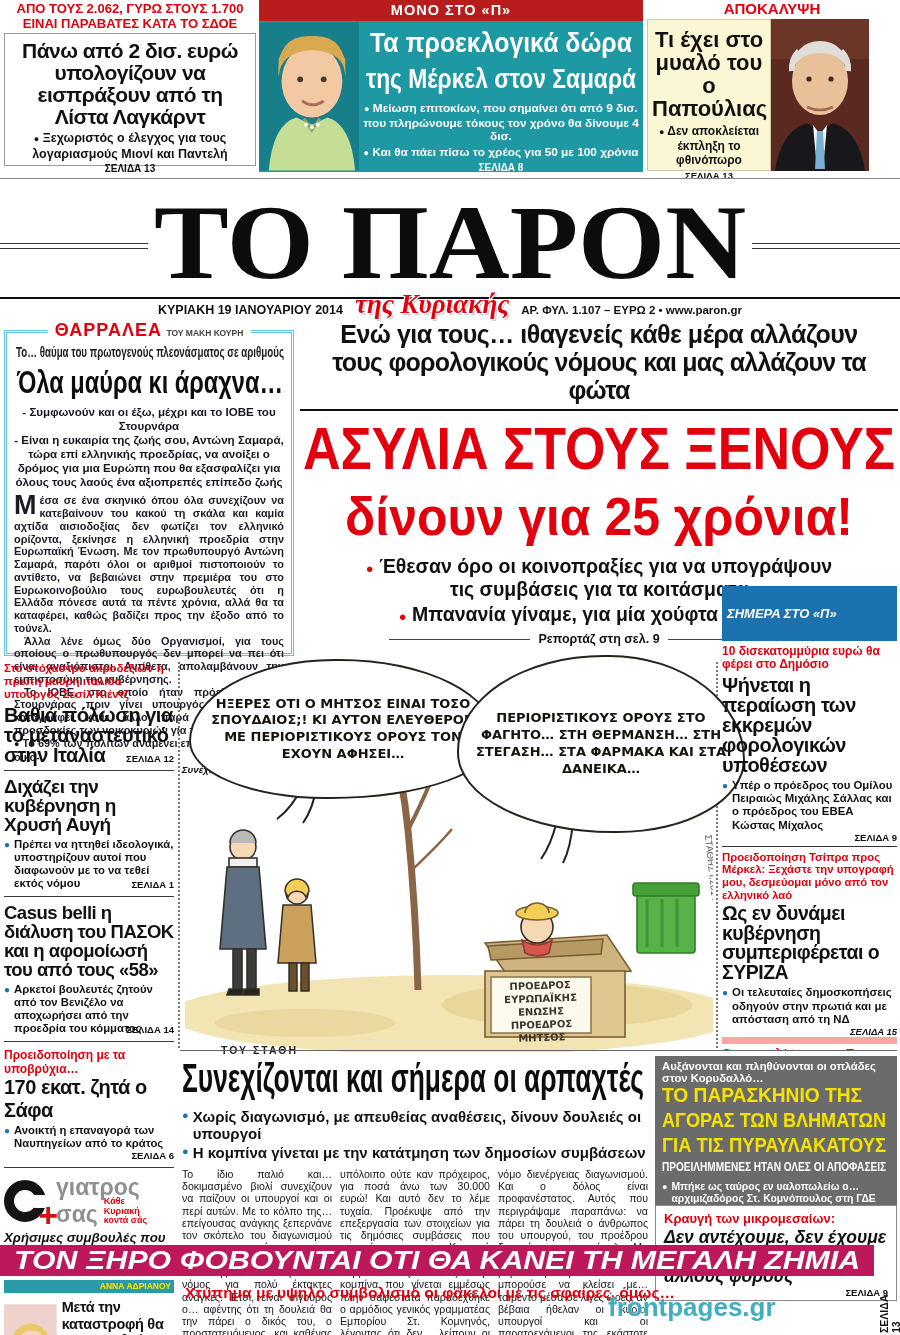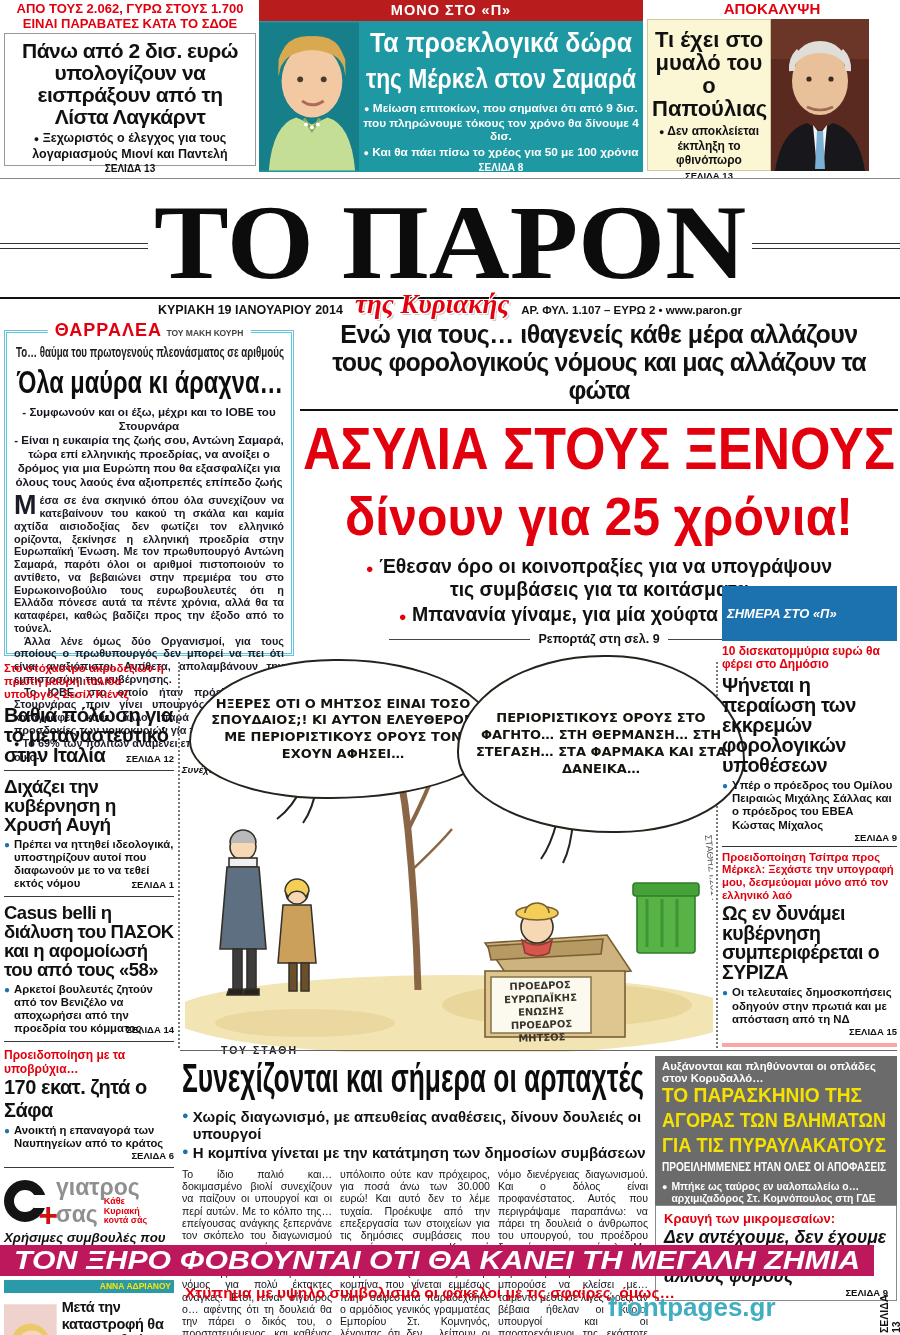--- a/index.html
+++ b/index.html
@@ -348,21 +348,21 @@
       </div>
       <div class="pageref" style="border-bottom:1px solid #333;padding-bottom:3px;">ΣΕΛΙΔΑ 9</div>
     </div>
     <div style="margin-top:4px;">
       <div class="kick-red" style="font-size:11.3px;line-height:1.12;">Προειδοποίηση Τσίπρα προς Μέρκελ: Ξεχάστε την υπογραφή μου, δεσμεύομαι μόνο από τον ελληνικό λαό</div>
       <div style="font-size:19.5px;font-weight:900;line-height:1.0;letter-spacing:-0.5px;margin-top:3px;">Ως εν δυνάμει κυβέρνηση συμπεριφέρεται ο ΣΥΡΙΖΑ</div>
       <div class="bullet-row" style="margin-top:4px;">
         <span class="dot bdot-blue">●</span>
         <span style="font-size:11.4px;font-weight:700;line-height:1.16;">Οι τελευταίες δημοσκοπήσεις οδηγούν στην πρωτιά και με απόσταση από τη ΝΔ</span>
       </div>
-      <div class="pageref" style="border-bottom:4px solid #fca5a5;padding-bottom:6px;">ΣΕΛΙΔΑ 15</div>
+      <div class="pageref" style="border-bottom:7px solid #fca5a5;padding-bottom:0;font-style:italic;">ΣΕΛΙΔΑ 15</div>
     </div>
     <div style="margin-top:4px;">
       <div class="kick-red" style="font-size:12px;line-height:1.12;">Οι αποκαλύψεις του «Π» προβλημάτισαν το Μαξίμου</div>
       <div style="font-size:21px;font-weight:900;line-height:1.0;letter-spacing:-0.5px;margin-top:3px;">Ντόπιοι και ξένοι κινούνται για νέα ελίτ σ’ όλους τους χώρους</div>
 
     </div>
   </div>
 
   <div class="abs" style="left:180px;top:1050px;width:717px;border-top:1px solid #666;"></div>
 

